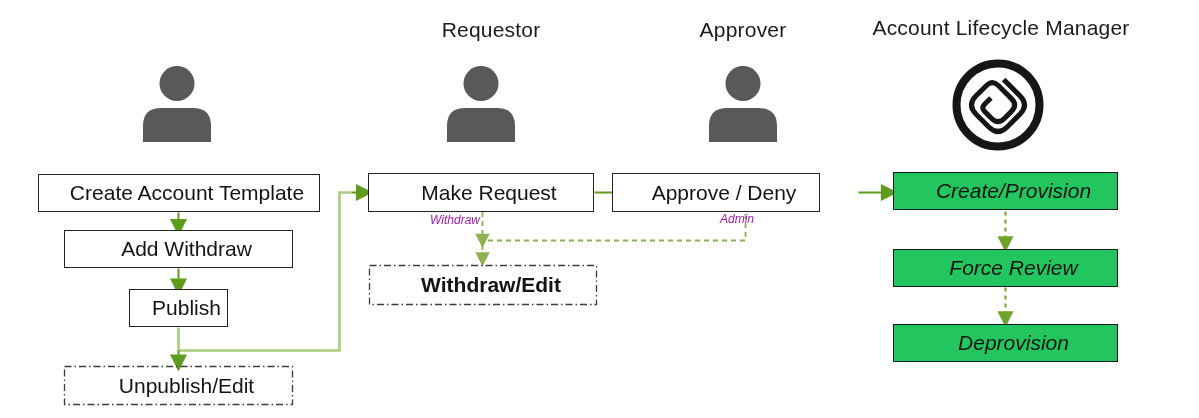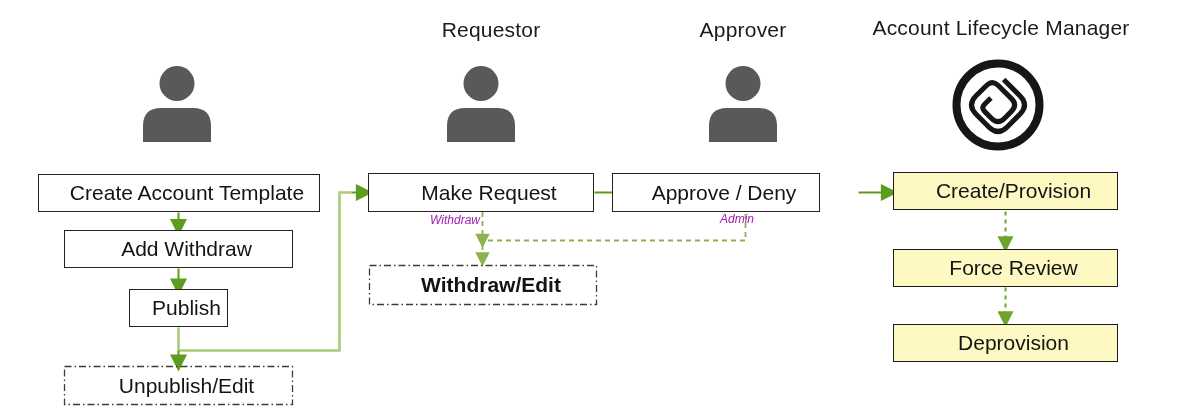--- a/index.html
+++ b/index.html
@@ -12,21 +12,21 @@
     position:absolute;text-align:center;font-size:21px;line-height:25px;
     color:#1b1b1b;letter-spacing:0.2px;
   }
   .icon-abs{position:absolute;}
   .box{
     position:absolute;box-sizing:border-box;display:flex;align-items:center;
     justify-content:center;font-size:21px;color:#141414;white-space:nowrap;padding-left:16px;
   }
   .box-solid{background:#ffffff;border:1.6px solid #242424;}
   .box-dashed{background:transparent;} 
-  .box-green{background:#fef9c3;border:1.6px solid #1c1c1c;}
+  .box-green{background:#22c55e;border:1.6px solid #1c1c1c;font-style:italic;}
   .edge-label{
     position:absolute;font-style:italic;font-size:12px;color:#a21caf;
     text-align:right;white-space:nowrap;
   }
 </style>
 </head>
 <body>
 
 <div class="canvas">
 

